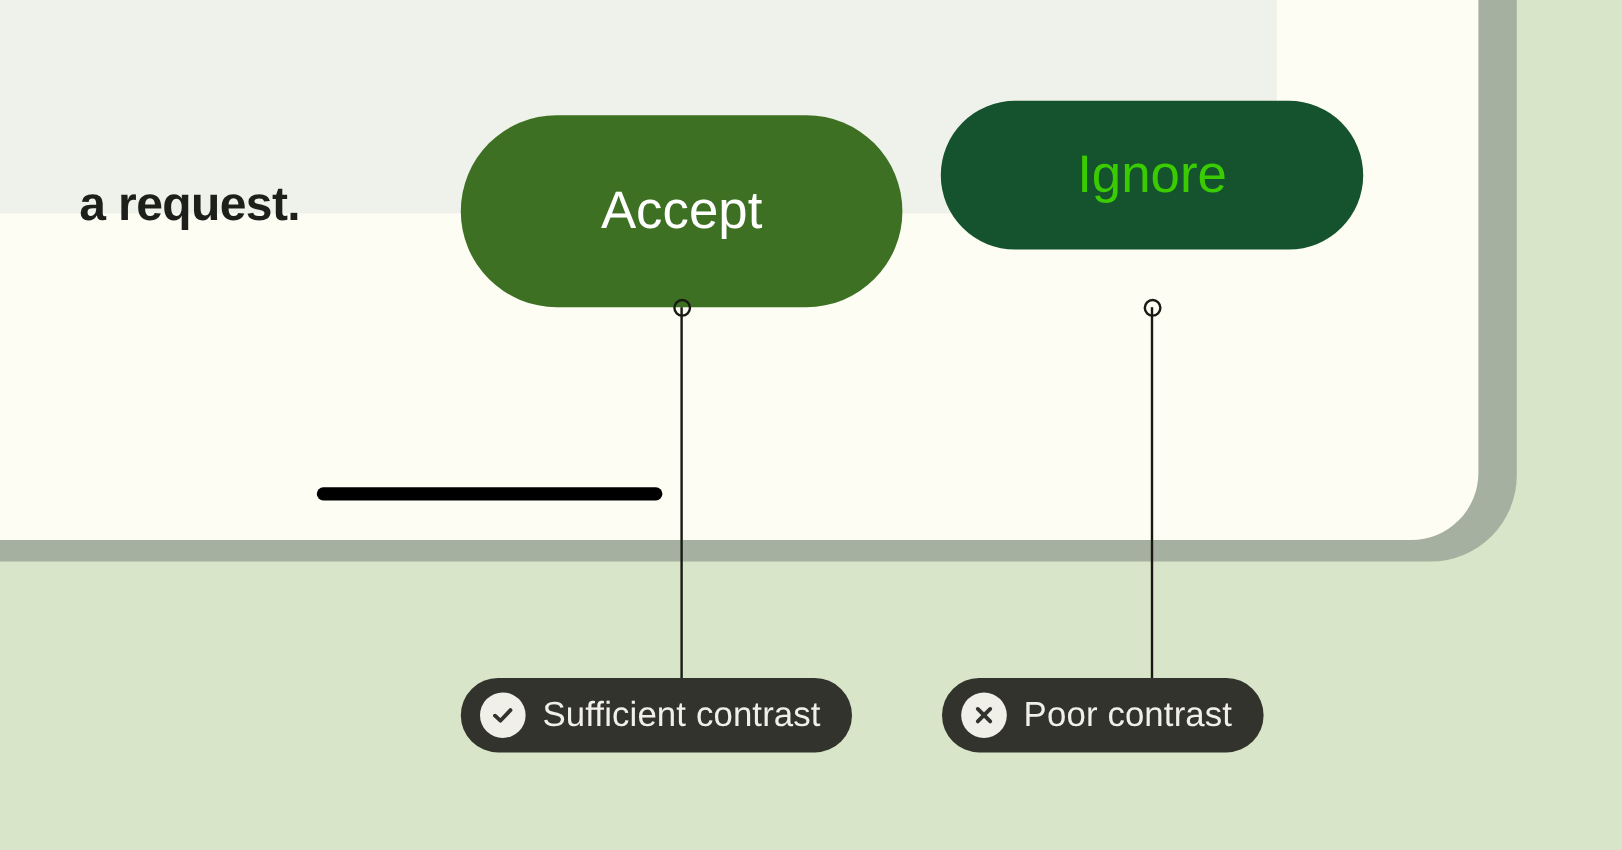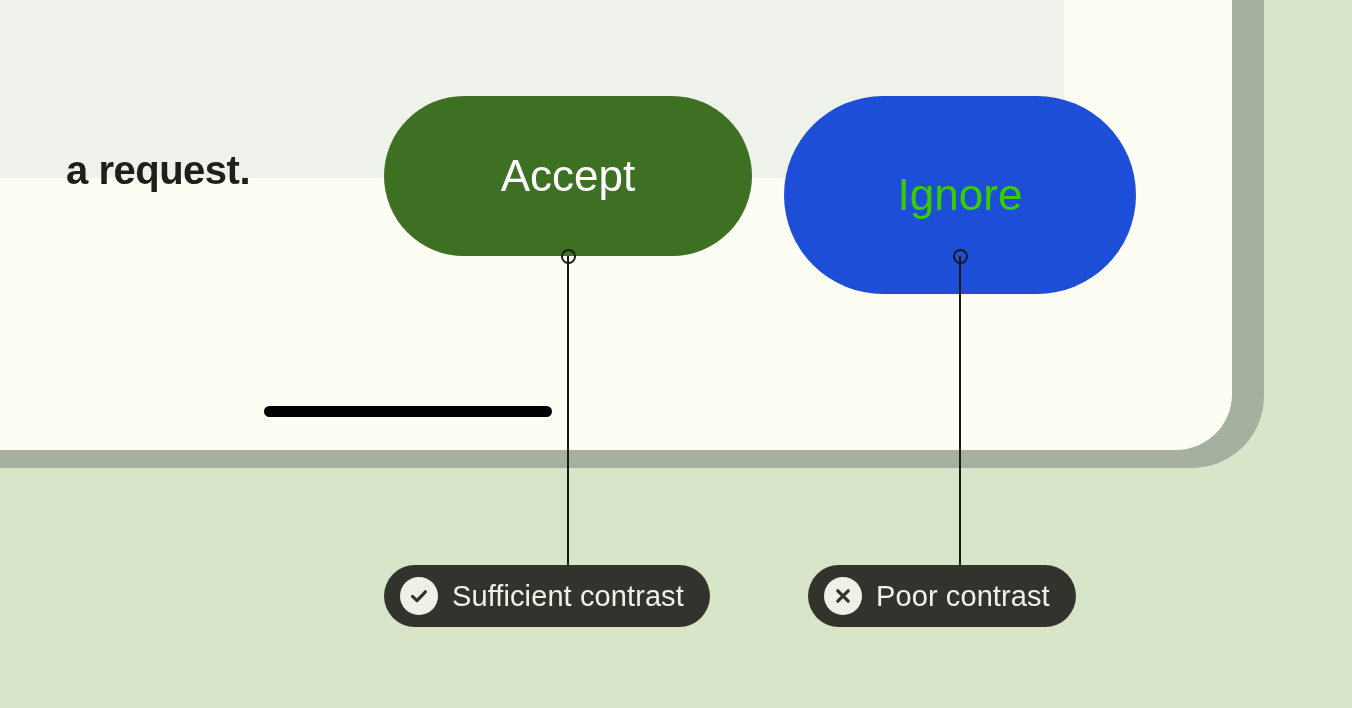--- a/index.html
+++ b/index.html
@@ -91,24 +91,24 @@
     left: 384px;
     top: 96px;
     width: 368px;
     height: 160px;
     background: #3d7022;
     color: #ffffff;
     text-align: center;
   }
   .btn-ignore {
     left: 784px;
-    top: 96px;
+    top: 84px;
     width: 352px;
-    height: 198px;
-    background: #1d4ed8;
+    height: 124px;
+    background: #14532d;
     color: #3acc00;
   }
 
   
   .bar {
     position: absolute;
     left: 264px;
     top: 406px;
     width: 288px;
     height: 11px;
@@ -143,21 +143,21 @@
     display: flex;
     align-items: center;
     gap: 14px;
     height: 62px;
     padding: 0 26px 0 16px;
     background: #32332c;
     border-radius: 999px;
     box-sizing: border-box;
   }
   .anno-1 { left: 384px; top: 565px; }
-  .anno-2 { left: 808px; top: 565px; }
+  .anno-2 { left: 785px; top: 565px; }
 
   .anno-label {
     font-size: 29px;
     color: #f0efe8;
     white-space: nowrap;
     letter-spacing: 0.1px;
   }
 
   .anno-icon {
     width: 38px;

